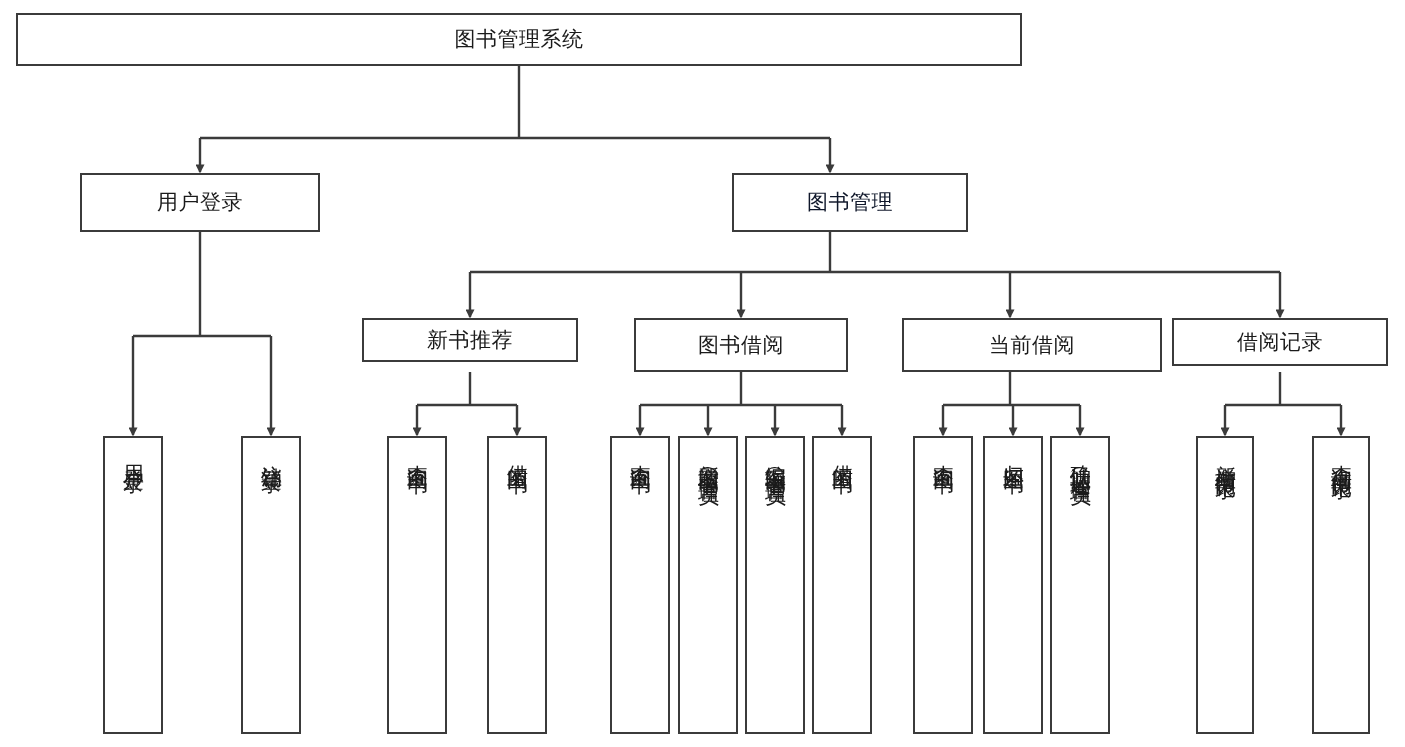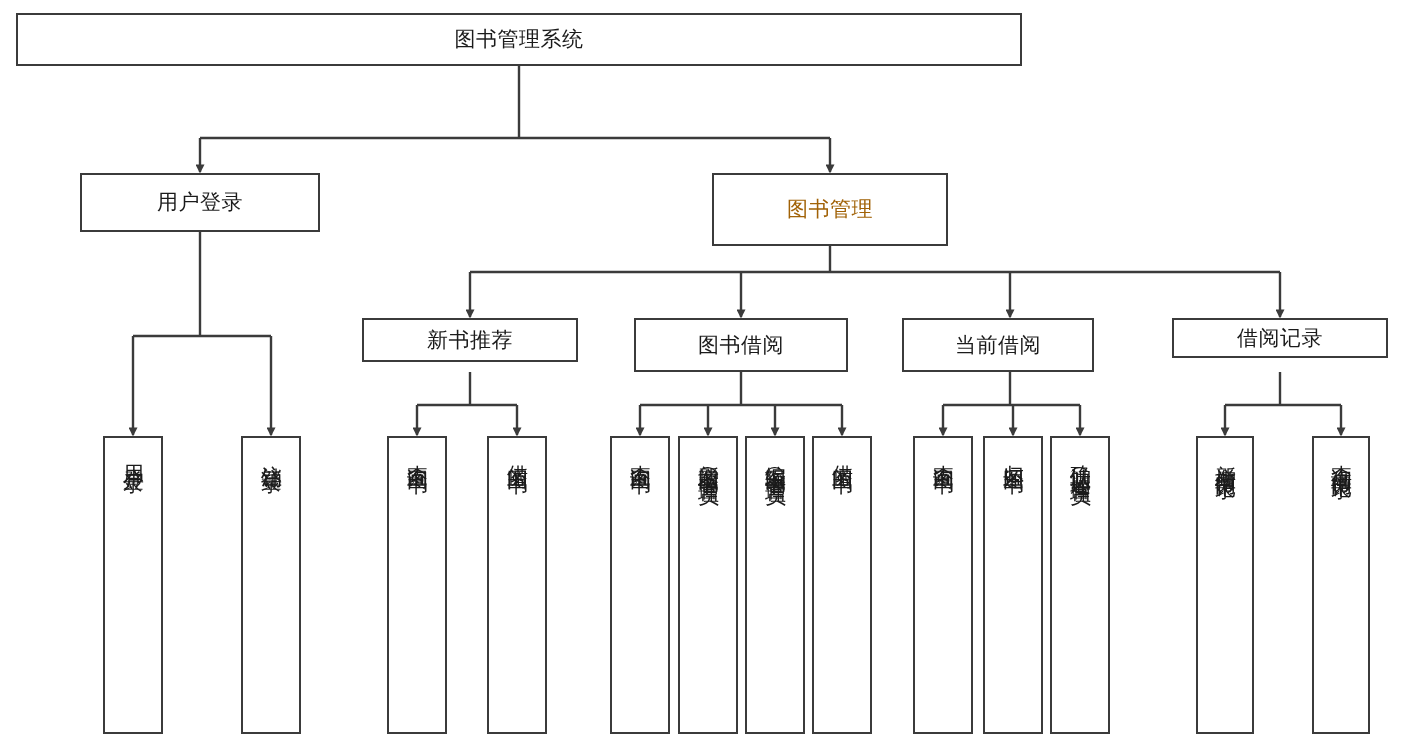--- a/index.html
+++ b/index.html
@@ -116,33 +116,33 @@
       </g>
   </svg>
 
   <div id="node-layer">
       <div class="node horizontal" style="left: 16px; top: 13px; width: 1006px; height: 53px; border-color: rgb(59, 59, 59); background: rgb(255, 255, 255); color: rgb(27, 27, 27);">
         <span class="node-label">图书管理系统</span>
       </div>
       <div class="node horizontal" style="left: 80px; top: 173px; width: 240px; height: 59px; border-color: rgb(59, 59, 59); background: rgb(255, 255, 255); color: rgb(27, 27, 27);">
         <span class="node-label">用户登录</span>
       </div>
-      <div class="node horizontal" style="left: 712px; top: 173px; width: 236px; height: 73px; border-color: rgb(59, 59, 59); background: rgb(255, 255, 255); color: #a16207;">
+      <div class="node horizontal" style="left: 732px; top: 173px; width: 236px; height: 59px; border-color: rgb(59, 59, 59); background: rgb(255, 255, 255); color: #0f172a;">
         <span class="node-label">图书管理</span>
       </div>
       <div class="node horizontal" style="left: 362px; top: 318px; width: 216px; height: 44px; border-color: rgb(59, 59, 59); background: rgb(255, 255, 255); color: rgb(27, 27, 27);">
         <span class="node-label">新书推荐</span>
       </div>
       <div class="node horizontal" style="left: 634px; top: 318px; width: 214px; height: 54px; border-color: rgb(59, 59, 59); background: rgb(255, 255, 255); color: rgb(27, 27, 27);">
         <span class="node-label">图书借阅</span>
       </div>
-      <div class="node horizontal" style="left: 902px; top: 318px; width: 192px; height: 54px; border-color: rgb(59, 59, 59); background: rgb(255, 255, 255); color: rgb(27, 27, 27);">
+      <div class="node horizontal" style="left: 902px; top: 318px; width: 260px; height: 54px; border-color: rgb(59, 59, 59); background: rgb(255, 255, 255); color: rgb(27, 27, 27);">
         <span class="node-label">当前借阅</span>
       </div>
-      <div class="node horizontal" style="left: 1172px; top: 318px; width: 216px; height: 40px; border-color: rgb(59, 59, 59); background: rgb(255, 255, 255); color: rgb(27, 27, 27);">
+      <div class="node horizontal" style="left: 1172px; top: 318px; width: 216px; height: 48px; border-color: rgb(59, 59, 59); background: rgb(255, 255, 255); color: rgb(27, 27, 27);">
         <span class="node-label">借阅记录</span>
       </div>
       <div class="node vertical" style="left: 103px; top: 436px; width: 60px; height: 298px; border-color: rgb(59, 59, 59); background: rgb(255, 255, 255); color: rgb(27, 27, 27);">
         <span class="node-label">用户登录</span>
       </div>
       <div class="node vertical" style="left: 241px; top: 436px; width: 60px; height: 298px; border-color: rgb(59, 59, 59); background: rgb(255, 255, 255); color: rgb(27, 27, 27);">
         <span class="node-label">注销登录</span>
       </div>
       <div class="node vertical" style="left: 387px; top: 436px; width: 60px; height: 298px; border-color: rgb(59, 59, 59); background: rgb(255, 255, 255); color: rgb(27, 27, 27);">
         <span class="node-label">查询图书</span>

